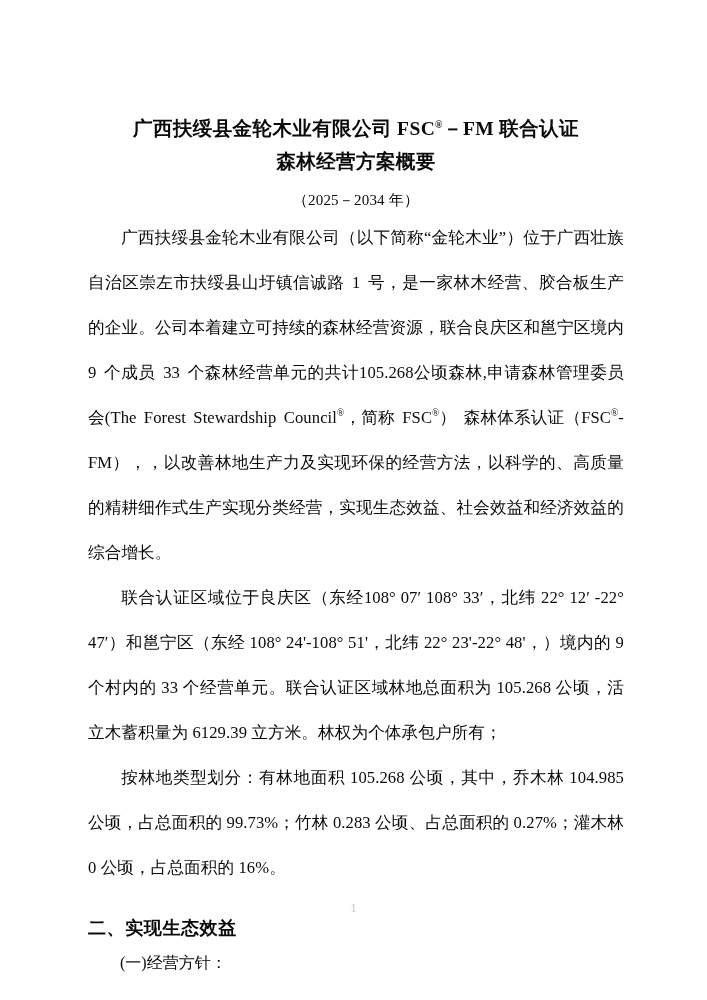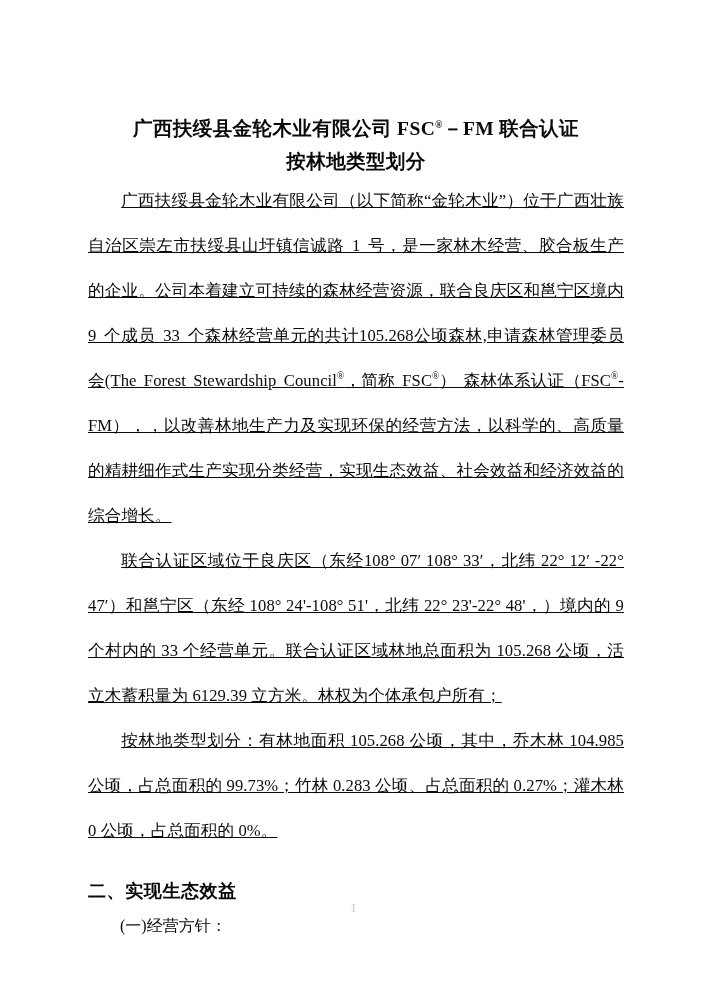--- a/index.html
+++ b/index.html
@@ -69,21 +69,20 @@
   .para {
     font-size: 16.6px;
     line-height: 45px;
     margin: 0;
     text-align: justify;
     text-justify: inter-ideograph;
     letter-spacing: 0.1px;
   }
   .para.indent {
     text-indent: 2em;
-    text-decoration: underline;
   }
   .para.loose {
     word-spacing: 3px;
   }
   .sub-item {
     font-size: 16px;
     line-height: 42px;
     margin: 0;
     text-indent: 2em;
   }
@@ -106,30 +105,31 @@
 </style>
 </head>
 <body>
 
 <div class="page">
 
   <div class="content">
 
     <h1 class="doc-title">
       <span>广西扶绥县金轮木业有限公司 FSC</span><span class="title-sup">®</span><span>－FM 联合认证</span>
-      <span class="line2">按林地类型划分</span>
+      <span class="line2">森林经营方案概要</span>
     </h1>
 
+    <div class="doc-subtitle">（2025－2034 年）</div>
 
 
     <p class="para indent loose"><span>广西扶绥县金轮木业有限公司（以下简称“金轮木业”）位于广西壮族自治区崇左市扶绥县山圩镇信诚路 1 号，是一家林木经营、胶合板生产的企业。公司本着建立可持续的森林经营资源，联合良庆区和邕宁区境内 9 个成员 33 个森林经营单元的共计105.268公顷森林,申请森林管理委员会(The Forest Stewardship Council</span><span class="sup">®</span><span>，简称 FSC</span><span class="sup">®</span><span>） 森林体系认证（FSC</span><span class="sup">®</span><span>-FM），，以改善林地生产力及实现环保的经营方法，以科学的、高质量的精耕细作式生产实现分类经营，实现生态效益、社会效益和经济效益的综合增长。</span></p>
 
     <p class="para indent">联合认证区域位于良庆区（东经108° 07′ 108° 33′，北纬 22° 12′ -22° 47′）和邕宁区（东经 108° 24'-108° 51'，北纬 22° 23'-22° 48'，）境内的 9 个村内的 33 个经营单元。联合认证区域林地总面积为 105.268 公顷，活立木蓄积量为 6129.39 立方米。林权为个体承包户所有；</p>
 
-    <p class="para indent">按林地类型划分：有林地面积 105.268 公顷，其中，乔木林 104.985 公顷，占总面积的 99.73%；竹林 0.283 公顷、占总面积的 0.27%；灌木林 0 公顷，占总面积的 0%。</p>
+    <p class="para indent">按林地类型划分：有林地面积 105.268 公顷，其中，乔木林 104.985 公顷，占总面积的 99.73%；竹林 0.283 公顷、占总面积的 0.27%；灌木林 0 公顷，占总面积的 16%。</p>
 
     <h2 class="section-heading h1-spaced">二、实现生态效益</h2>
 
     <p class="sub-item">(一)经营方针：</p>
 
   </div>
 
   <div class="page-number">1</div>
 
 </div>

